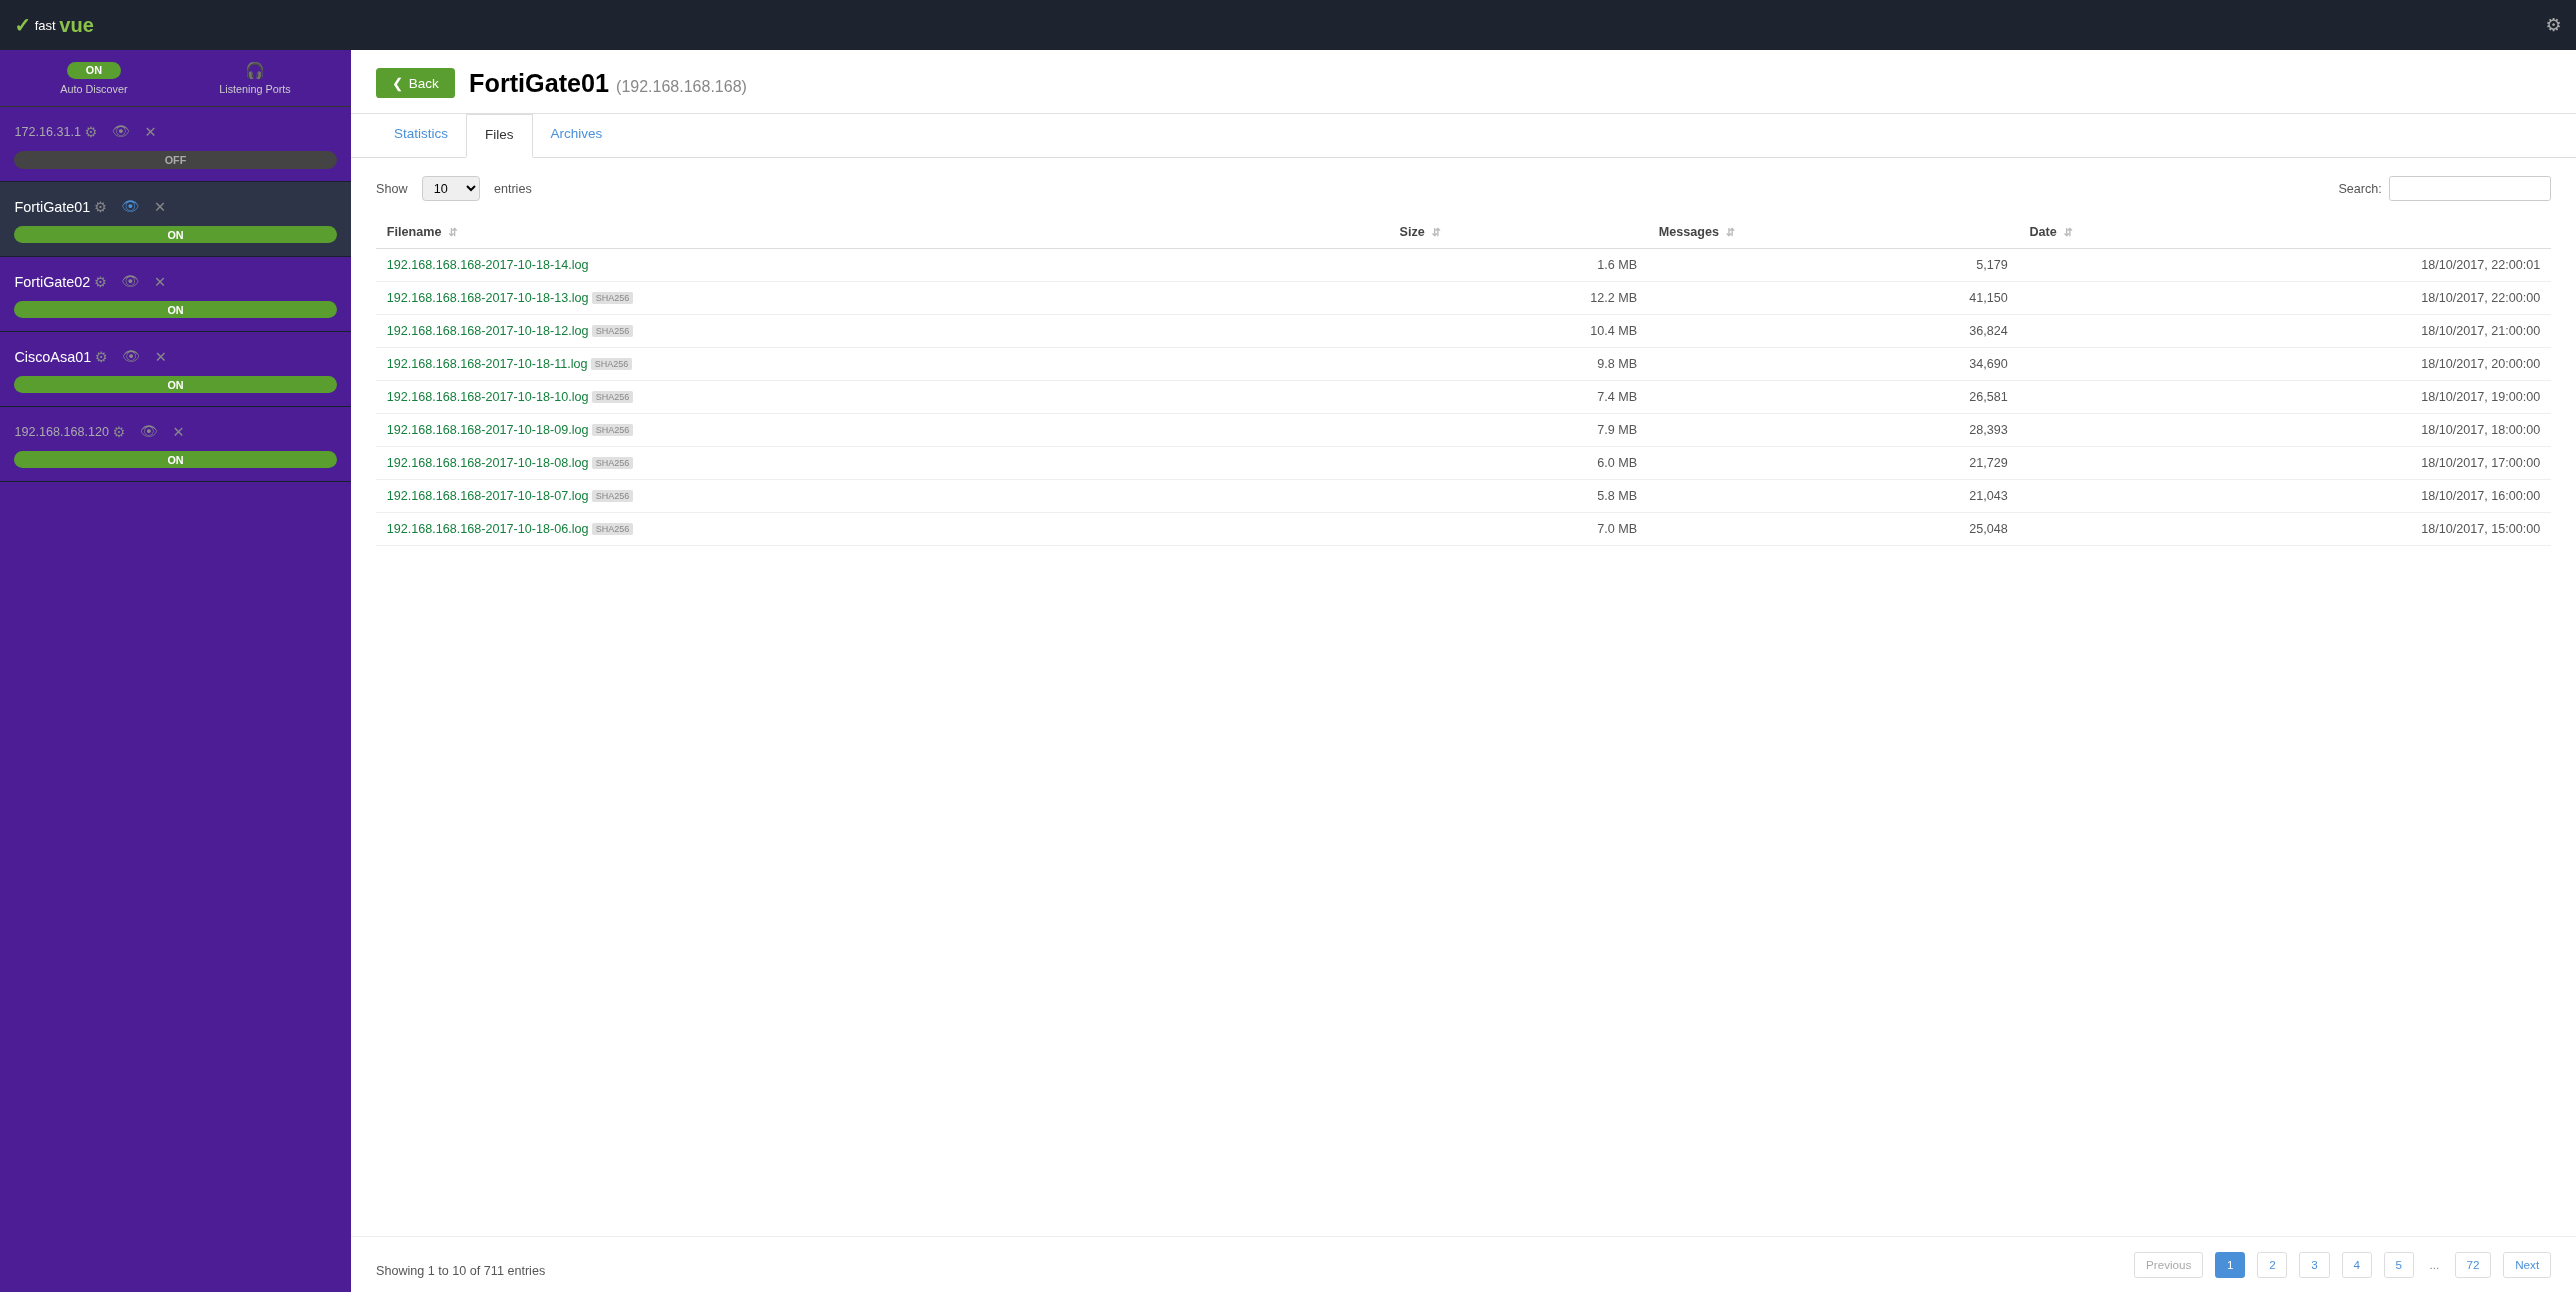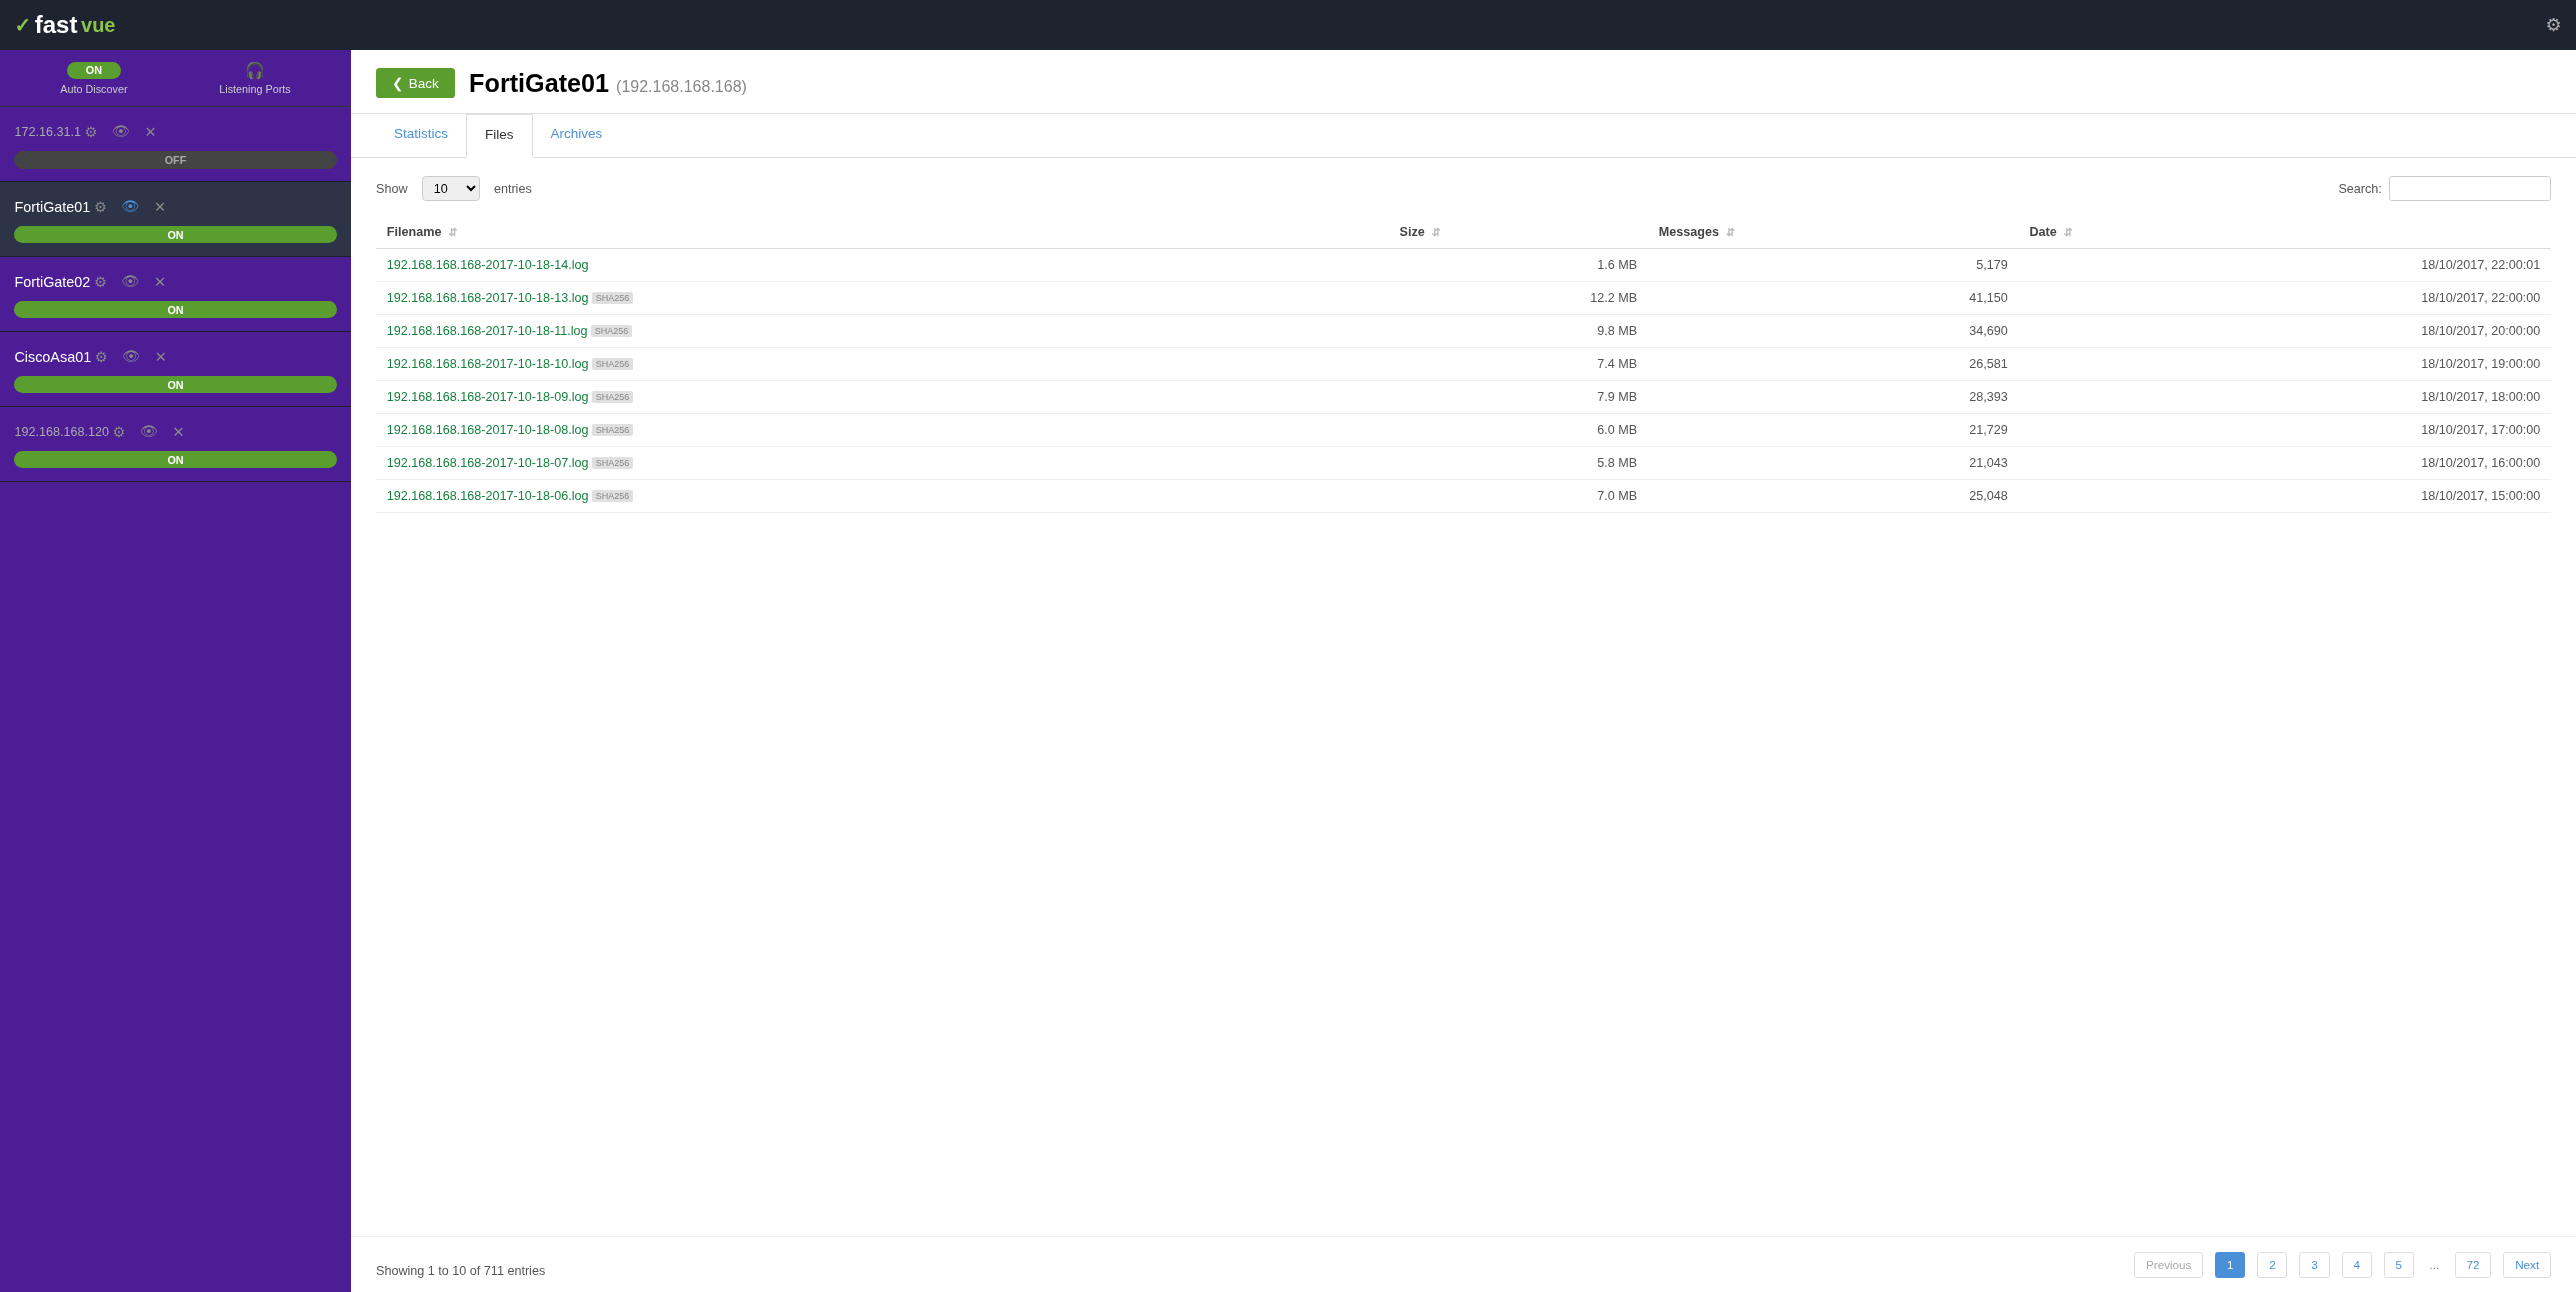--- a/index.html
+++ b/index.html
@@ -2,21 +2,21 @@
 <html style="font-size:14.4px"><head>
   <meta charset="utf-8">
   <style>
     * { box-sizing: border-box; margin: 0; padding: 0; }
     body { font-family: -apple-system, BlinkMacSystemFont, 'Segoe UI', Arial, sans-serif; font-size: 12.6px; background: #f5f5f5; display: flex; flex-direction: column; height: 100vh; overflow: hidden; }
 
     
     .navbar { background: #1e2330; height: 50px; display: flex; align-items: center; padding: 0 14.4px; justify-content: space-between; flex-shrink: 0; }
     .navbar-brand { display: flex; align-items: center; gap: 3.6px; }
     .brand-icon { color: #8bc34a; font-size: 20px; font-weight: bold; }
-    .brand-fast { color: #ffffff; font-size: 24px; font-weight: 700; text-align: center; }
+    .brand-fast { color: #ffffff; font-size: 13px; font-weight: 400; text-align: center; }
     .brand-vue { color: #8bc34a; font-size: 20px; font-weight: 600; }
     .gear-icon-top { color: #aaa; font-size: 18px; cursor: pointer; }
 
     
     .main-layout { display: flex; flex: 1; overflow: hidden; }
 
     
     .sidebar { width: 351px; background: #4c1d95; flex-shrink: 0; overflow-y: auto; }
     .sidebar-top { display: flex; align-items: center; justify-content: space-around; padding: 10.8px 14.4px; border-bottom: 0.9px solid #333; }
     .sidebar-top-item { display: flex; flex-direction: column; align-items: center; gap: 3.6px; cursor: pointer; }
@@ -244,20 +244,26 @@
               <td class="td-right">5,179</td>
               <td class="td-right">18/10/2017, 22:00:01</td>
             </tr>
             <tr>
               <td><a class="file-link">192.168.168.168-2017-10-18-13.log</a><span class="sha-badge">SHA256</span></td>
               <td class="td-right">12.2 MB</td>
               <td class="td-right">41,150</td>
               <td class="td-right">18/10/2017, 22:00:00</td>
             </tr>
             <tr>
+              <td><a class="file-link">192.168.168.168-2017-10-18-12.log</a><span class="sha-badge">SHA256</span></td>
+              <td class="td-right">10.4 MB</td>
+              <td class="td-right">36,824</td>
+              <td class="td-right">18/10/2017, 21:00:00</td>
+            </tr>
+            <tr>
               <td><a class="file-link">192.168.168.168-2017-10-18-11.log</a><span class="sha-badge">SHA256</span></td>
               <td class="td-right">9.8 MB</td>
               <td class="td-right">34,690</td>
               <td class="td-right">18/10/2017, 20:00:00</td>
             </tr>
             <tr>
               <td><a class="file-link">192.168.168.168-2017-10-18-10.log</a><span class="sha-badge">SHA256</span></td>
               <td class="td-right">7.4 MB</td>
               <td class="td-right">26,581</td>
               <td class="td-right">18/10/2017, 19:00:00</td>

